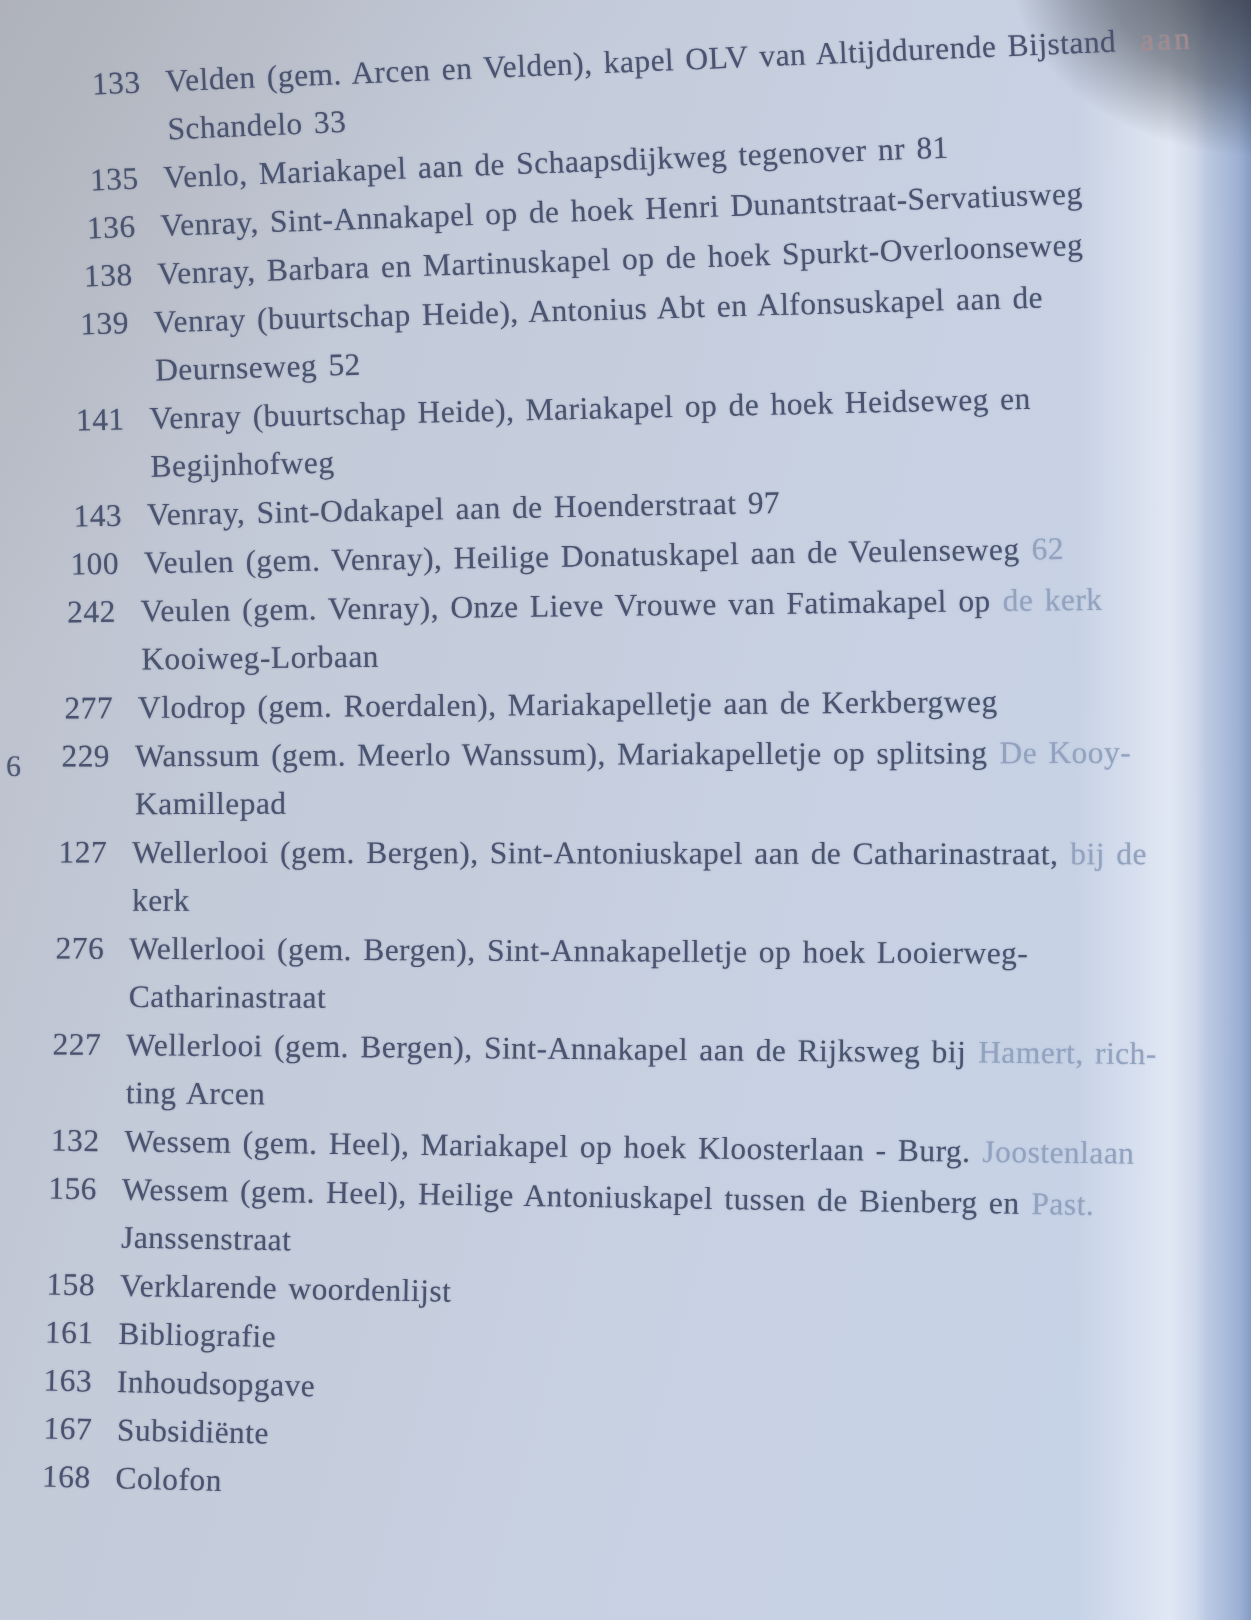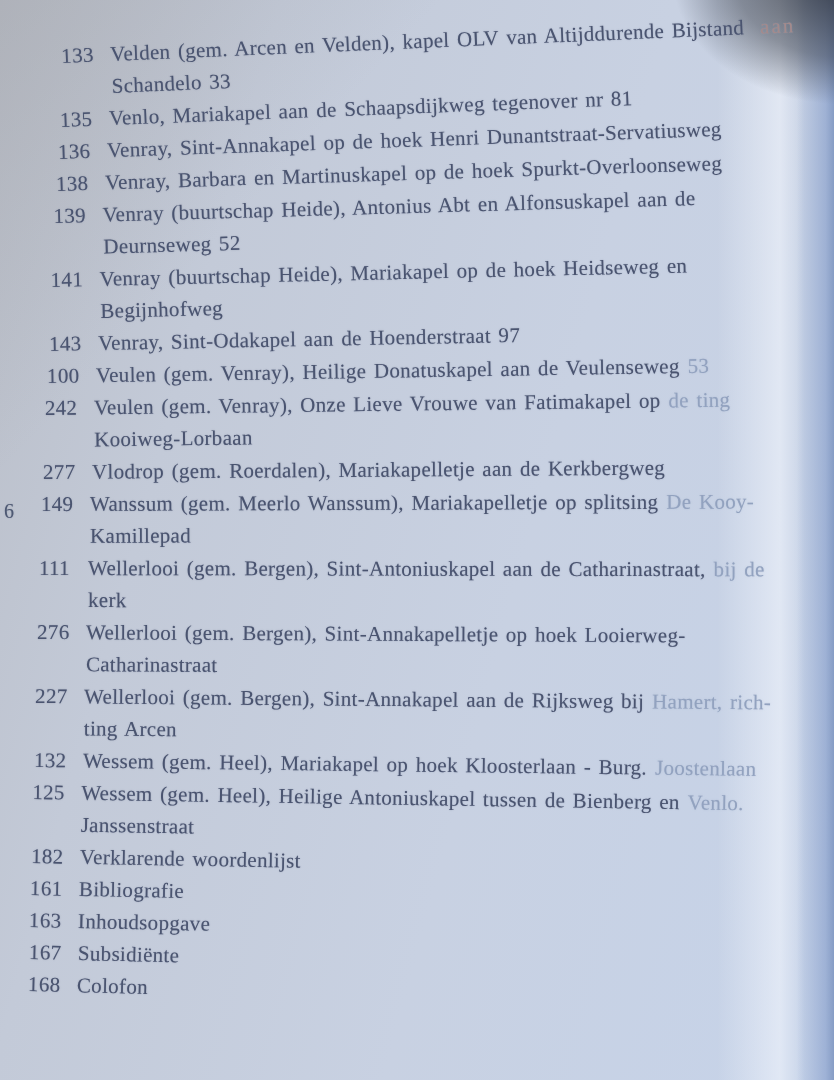--- a/index.html
+++ b/index.html
@@ -125,51 +125,51 @@
     <span class="num">143</span>
     <span class="txt">
       <span class="main">Venray, Sint-Odakapel aan de Hoenderstraat 97</span>
       
     </span>
   </li>
 
   <li>
     <span class="num">100</span>
     <span class="txt">
-      <span class="main">Veulen (gem. Venray), Heilige Donatuskapel aan de Veulenseweg</span><span class="fade">53</span>
+      <span class="main">Veulen (gem. Venray), Heilige Donatuskapel aan de Veulenseweg</span><span class="fade">62</span>
       
     </span>
   </li>
 
   <li>
     <span class="num">242</span>
     <span class="txt">
-      <span class="main">Veulen (gem. Venray), Onze Lieve Vrouwe van Fatimakapel op</span><span class="fade">de ting</span>
+      <span class="main">Veulen (gem. Venray), Onze Lieve Vrouwe van Fatimakapel op</span><span class="fade">de kerk</span>
       <span class="cont">Kooiweg-Lorbaan</span>
     </span>
   </li>
 
   <li>
     <span class="num">277</span>
     <span class="txt">
       <span class="main">Vlodrop (gem. Roerdalen), Mariakapelletje aan de Kerkbergweg</span>
       
     </span>
   </li>
 
   <li>
-    <span class="num">149</span>
+    <span class="num">229</span>
     <span class="txt">
       <span class="main">Wanssum (gem. Meerlo Wanssum), Mariakapelletje op splitsing</span><span class="fade">De Kooy-</span>
       <span class="cont">Kamillepad</span>
     </span>
   </li>
 
   <li>
-    <span class="num">111</span>
+    <span class="num">127</span>
     <span class="txt">
       <span class="main">Wellerlooi (gem. Bergen), Sint-Antoniuskapel aan de Catharinastraat,</span><span class="fade">bij de</span>
       <span class="cont">kerk</span>
     </span>
   </li>
 
   <li>
     <span class="num">276</span>
     <span class="txt">
       <span class="main">Wellerlooi (gem. Bergen), Sint-Annakapelletje op hoek Looierweg-</span>
@@ -187,29 +187,29 @@
 
   <li>
     <span class="num">132</span>
     <span class="txt">
       <span class="main">Wessem (gem. Heel), Mariakapel op hoek Kloosterlaan - Burg.</span><span class="fade">Joostenlaan</span>
       
     </span>
   </li>
 
   <li>
-    <span class="num">125</span>
-    <span class="txt">
-      <span class="main">Wessem (gem. Heel), Heilige Antoniuskapel tussen de Bienberg en</span><span class="fade">Venlo.</span>
+    <span class="num">156</span>
+    <span class="txt">
+      <span class="main">Wessem (gem. Heel), Heilige Antoniuskapel tussen de Bienberg en</span><span class="fade">Past.</span>
       <span class="cont">Janssenstraat</span>
     </span>
   </li>
 
   <li>
-    <span class="num">182</span>
+    <span class="num">158</span>
     <span class="txt">
       <span class="main">Verklarende woordenlijst</span>
       
     </span>
   </li>
 
   <li>
     <span class="num">161</span>
     <span class="txt">
       <span class="main">Bibliografie</span>

